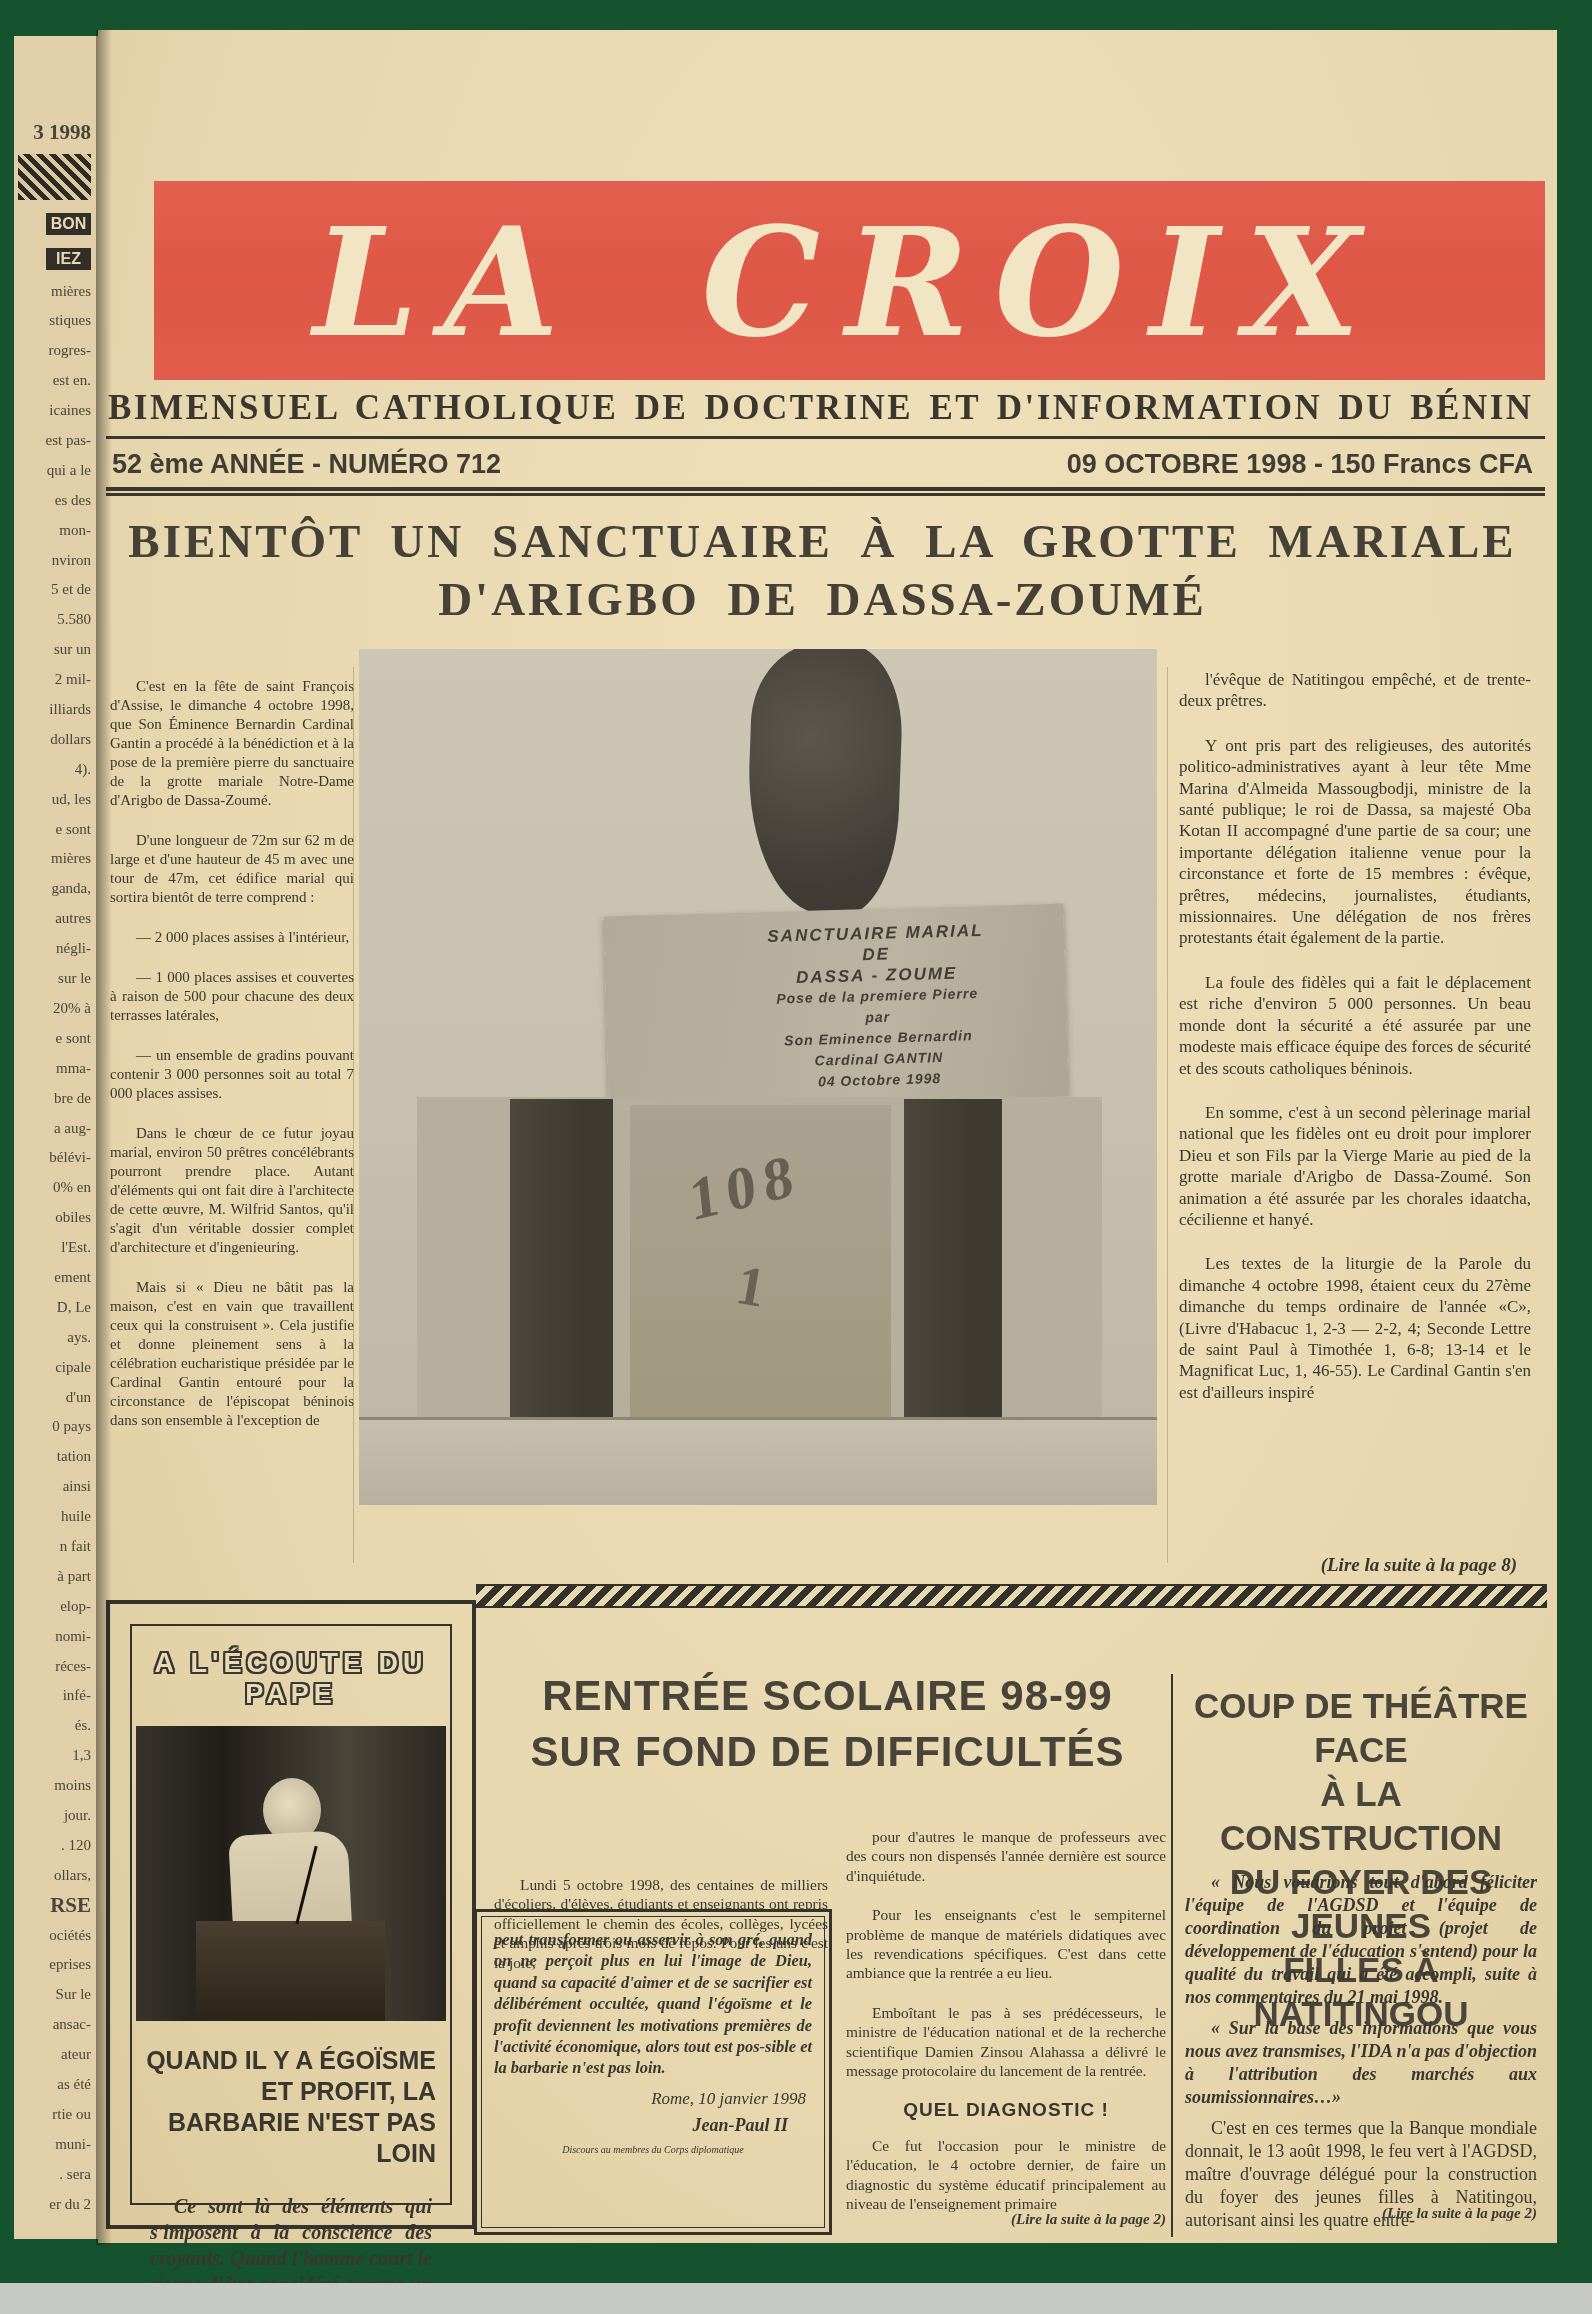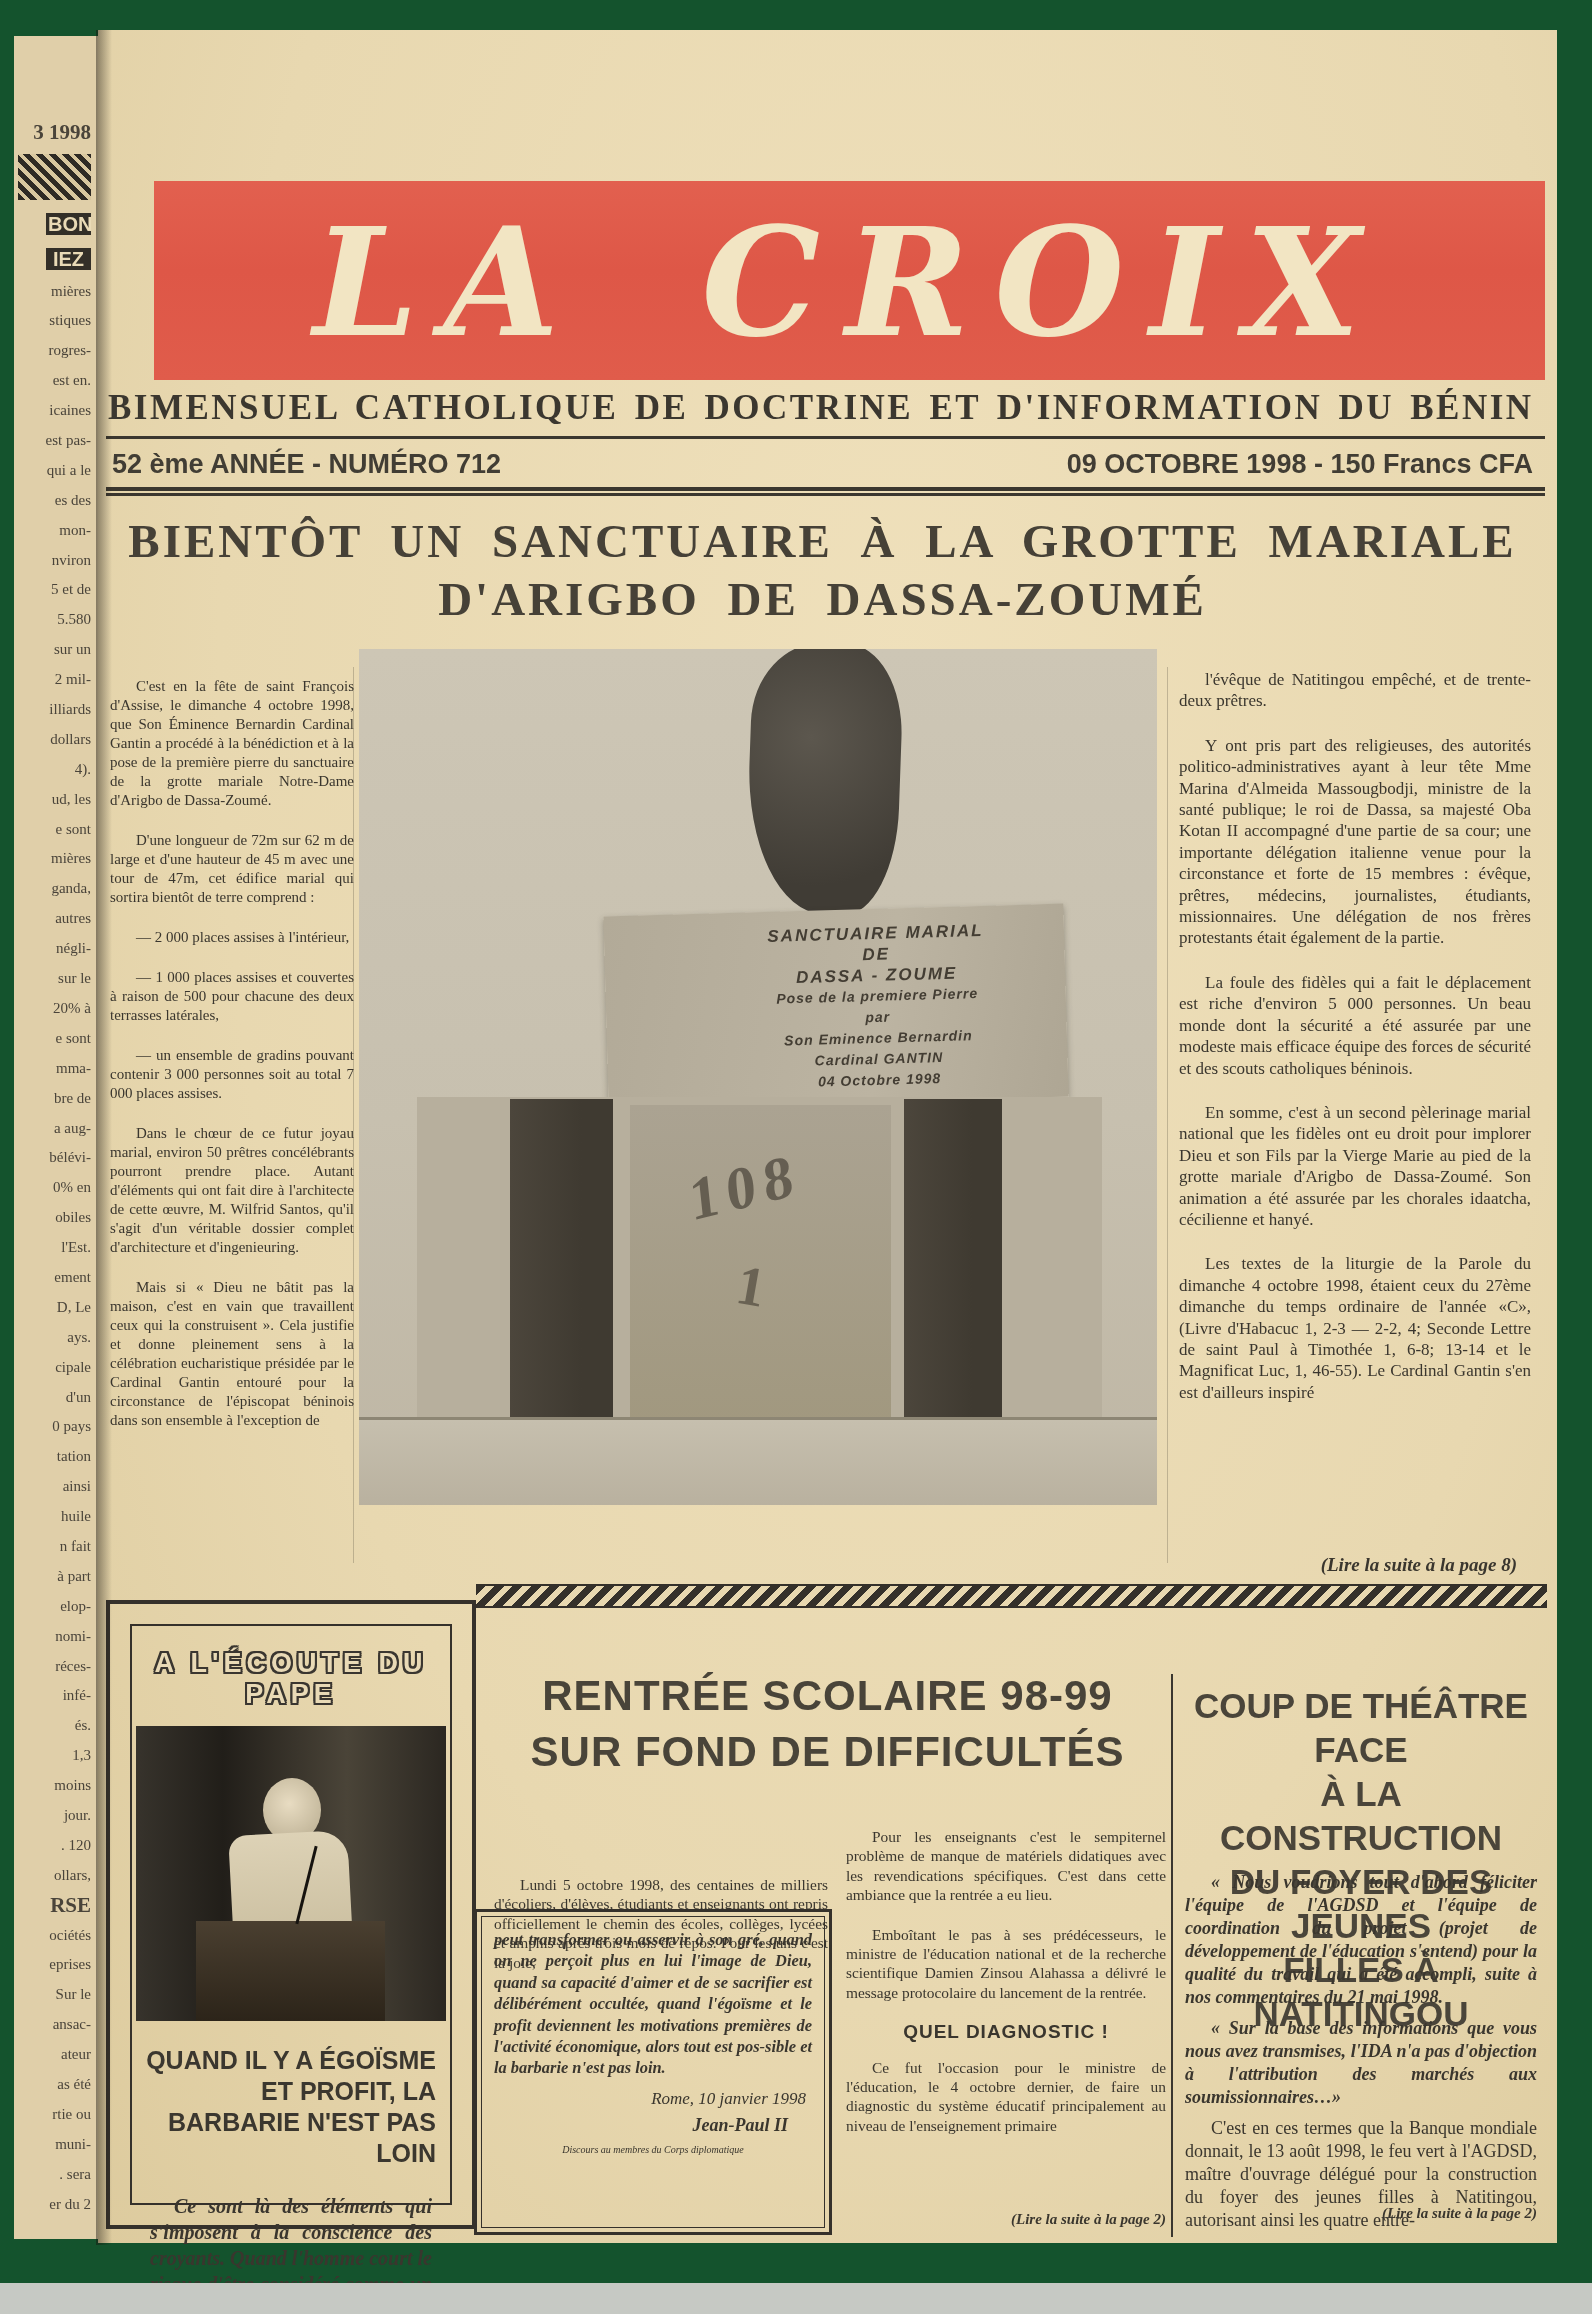--- a/index.html
+++ b/index.html
@@ -8,21 +8,21 @@
           font-family:"Liberation Serif", serif;text-decoration:underline; }
   .btmstrip { position:absolute; left:0; top:2283px; width:1592px; height:32px; background:#c6c9c4; }
 
   
   .strip { position:absolute; left:14px; top:36px; width:84px; height:2203px; background:#e0cfa9; }
   .fragcol { display:flex; flex-direction:column; justify-content:space-between; align-items:flex-end;
              height:100%; padding:88px 7px 26px 4px; font-size:15px; color:#4a443a; text-align:right; }
   .frag { line-height:17px; white-space:nowrap; }
   .frag.big { font-weight:bold; font-size:21px; }
   .frag.rev { align-self:stretch; background:#332f28; color:#e9dab6; font-family:"Liberation Sans",sans-serif;
-              font-weight:bold; text-align:center; font-size:20px; padding:1px 2px; line-height:20px;margin-left:28px; }
+              font-weight:bold; text-align:center; font-size:16px; padding:1px 2px; line-height:20px;margin-left:28px; }
   .frag.blk { align-self:stretch; height:46px;
               background:repeating-linear-gradient(45deg,#2e2a24 0 5px,#d8c79f 5px 9px); }
   .spine { position:absolute; left:96px; top:30px; width:16px; height:2215px;
            background:linear-gradient(90deg, rgba(20,16,10,0.45), rgba(20,16,10,0)); z-index:5; }
 
   
   .page { position:absolute; left:98px; top:30px; width:1459px; height:2213px;
           background:radial-gradient(ellipse at 55% 30%, #efe0bb 0%, #e8d8b0 60%, #ddcb9e 100%);
           color:#3a362e; }
   .page > div { position:absolute; }
@@ -294,20 +294,21 @@
     <div class="quotebox">
       <div class="qinner">
         <div class="qbody">peut transformer ou asservir à son gré, quand on ne perçoit plus en lui l'image de Dieu, quand sa capacité d'aimer et de se sacrifier est délibérément occultée, quand l'égoïsme et le profit deviennent les motivations premières de l'activité économique, alors tout est pos-sible et la barbarie n'est pas loin.</div>
         <div class="qdate">Rome, 10 janvier 1998</div>
         <div class="qauthor">Jean-Paul II</div>
         <div class="qsource">Discours au membres du Corps diplomatique</div>
       </div>
     </div>
 
     <div class="schoolcol2 col">
+        <div class="par">pour d'autres le manque de professeurs avec des cours non dispensés l'année dernière est source d'inquiétude.</div>
         <div class="par">Pour les enseignants c'est le sempiternel problème de manque de matériels didatiques avec les revendications spécifiques. C'est dans cette ambiance que la rentrée a eu lieu.</div>
         <div class="par">Emboîtant le pas à ses prédécesseurs, le ministre de l'éducation national et de la recherche scientifique Damien Zinsou Alahassa a délivré le message protocolaire du lancement de la rentrée.</div>
         <div class="par subhead">QUEL DIAGNOSTIC !</div>
         <div class="par">Ce fut l'occasion pour le ministre de l'éducation, le 4 octobre dernier, de faire un diagnostic du système éducatif principalement au niveau de l'enseignement primaire</div>
       </div>
     <div class="cont2">(Lire la suite à la page 2)</div>
 
     <div class="vrule"></div>
 
     <div class="theatrehl">

